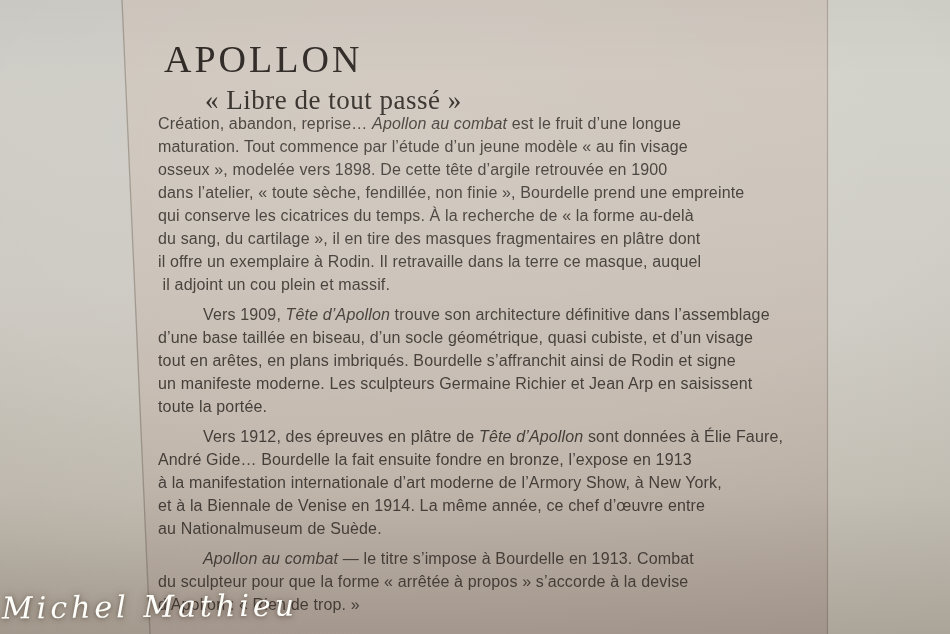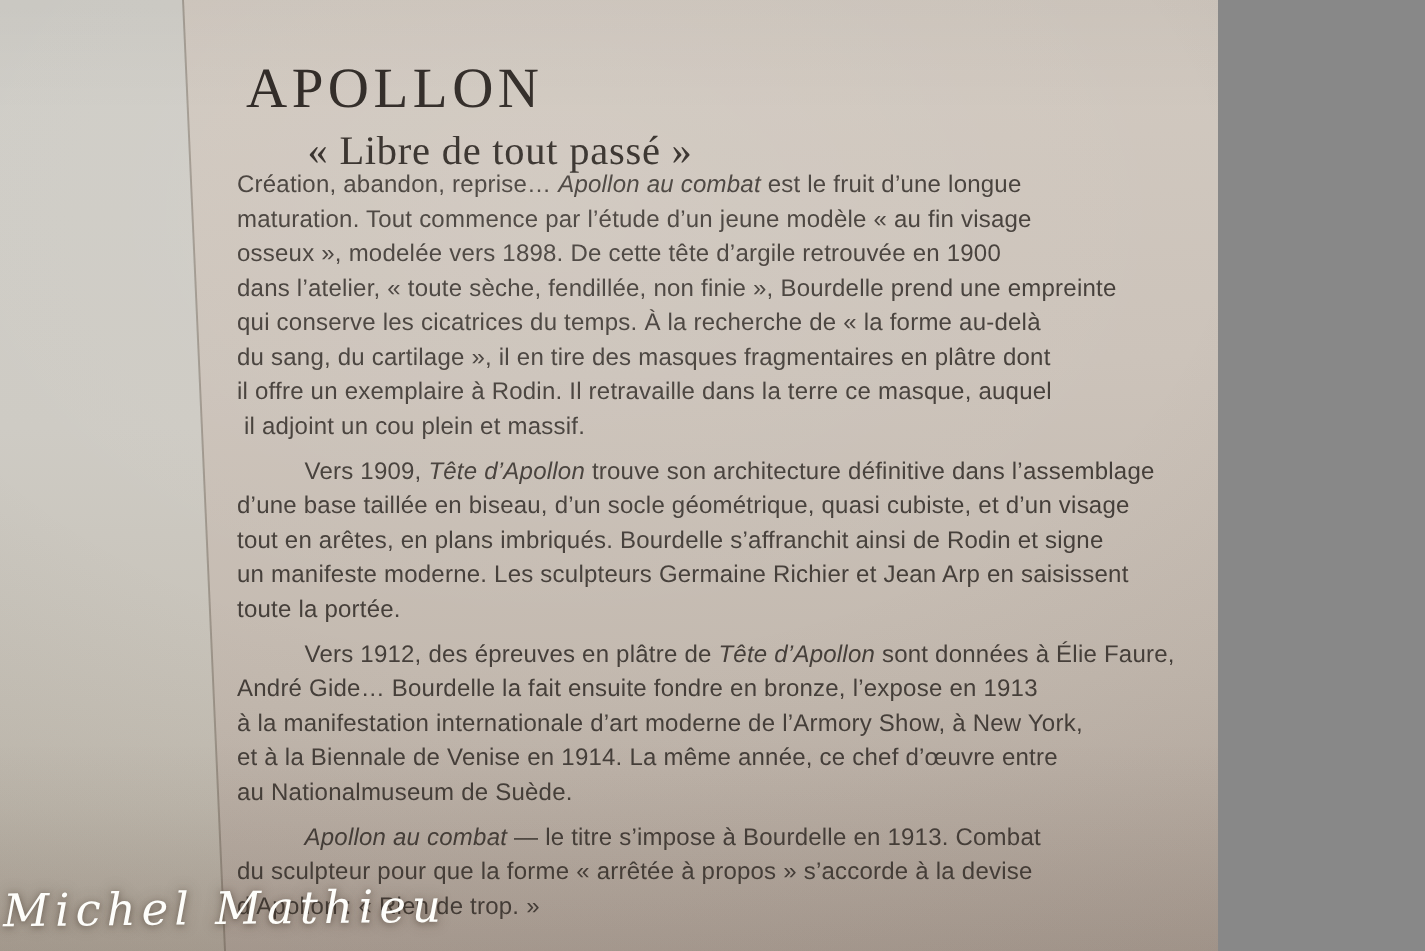--- a/index.html
+++ b/index.html
@@ -1,18 +1,18 @@
 <!DOCTYPE html>
 <html><head>
 <meta charset="utf-8">
 <style>
   html, body { margin: 0; padding: 0; background: #888; }
   .photo {
     position: relative;
-    width: 812px;
+    width: 950px;
     height: 634px;
     overflow: hidden;
     font-family: "Liberation Sans", sans-serif;
     
     background: linear-gradient(178deg, #d2cac1 0%, #ccc3ba 40%, #c3b9af 72%, #b7aba1 100%);
   }
 
   
   .wall { position: absolute; top: 0; height: 634px; }
   .wall-left {

